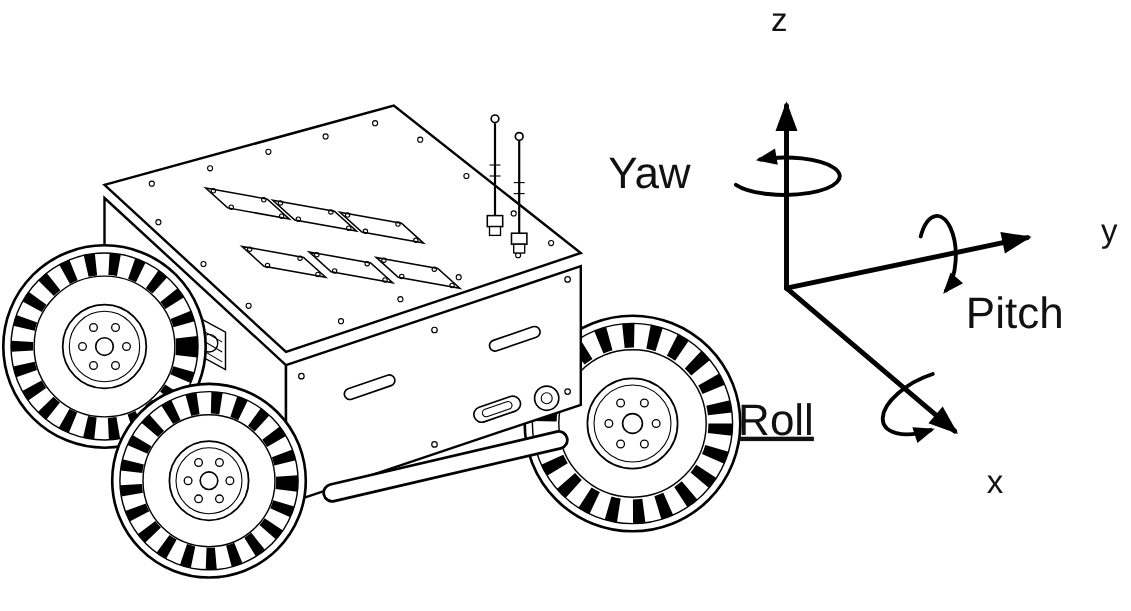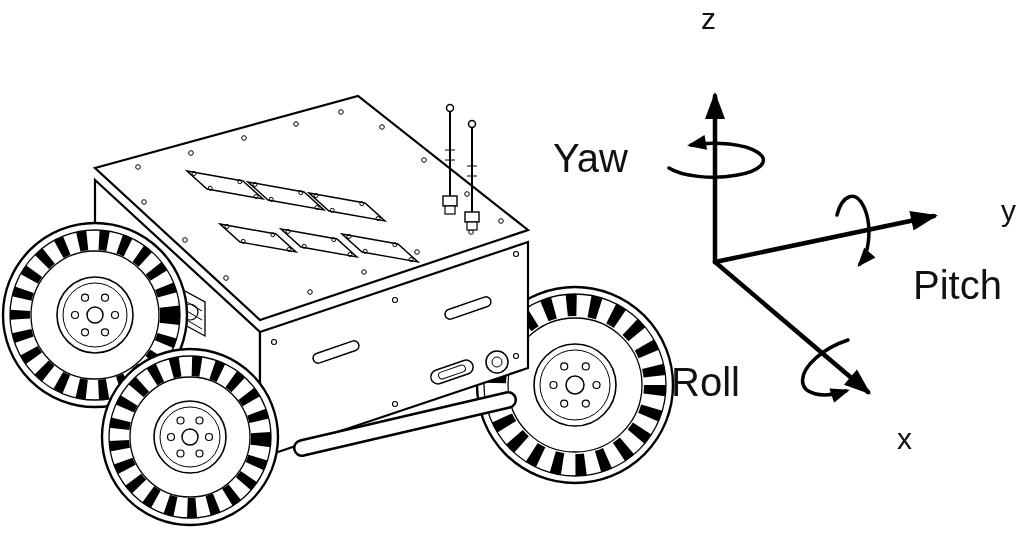--- a/index.html
+++ b/index.html
@@ -186,16 +186,16 @@
         <path d="M848,340 A45,22 -25 1 0 846,391" marker-end="url(#arcArrow)"></path>
       </g>
     </g>
   </svg>
 
   <div class="label axis" style="left:701px; top:4px;">z</div>
   <div class="label axis" style="left:1001px; top:196px;">y</div>
   <div class="label axis" style="left:897px; top:424px;">x</div>
 
   <div class="label rot" style="left:553px; top:138px;">Yaw</div>
-  <div class="label rot" style="left:913px; top:265px;">Pitch</div>
-  <div class="label rot" style="left:671px; top:362px;">Roll</div>
+  <div class="label rot" style="left:878px; top:265px;">Pitch</div>
+  <div class="label rot" style="left:671px; top:362px;text-decoration:underline;">Roll</div>
 
 </div>
 
 </body></html>

